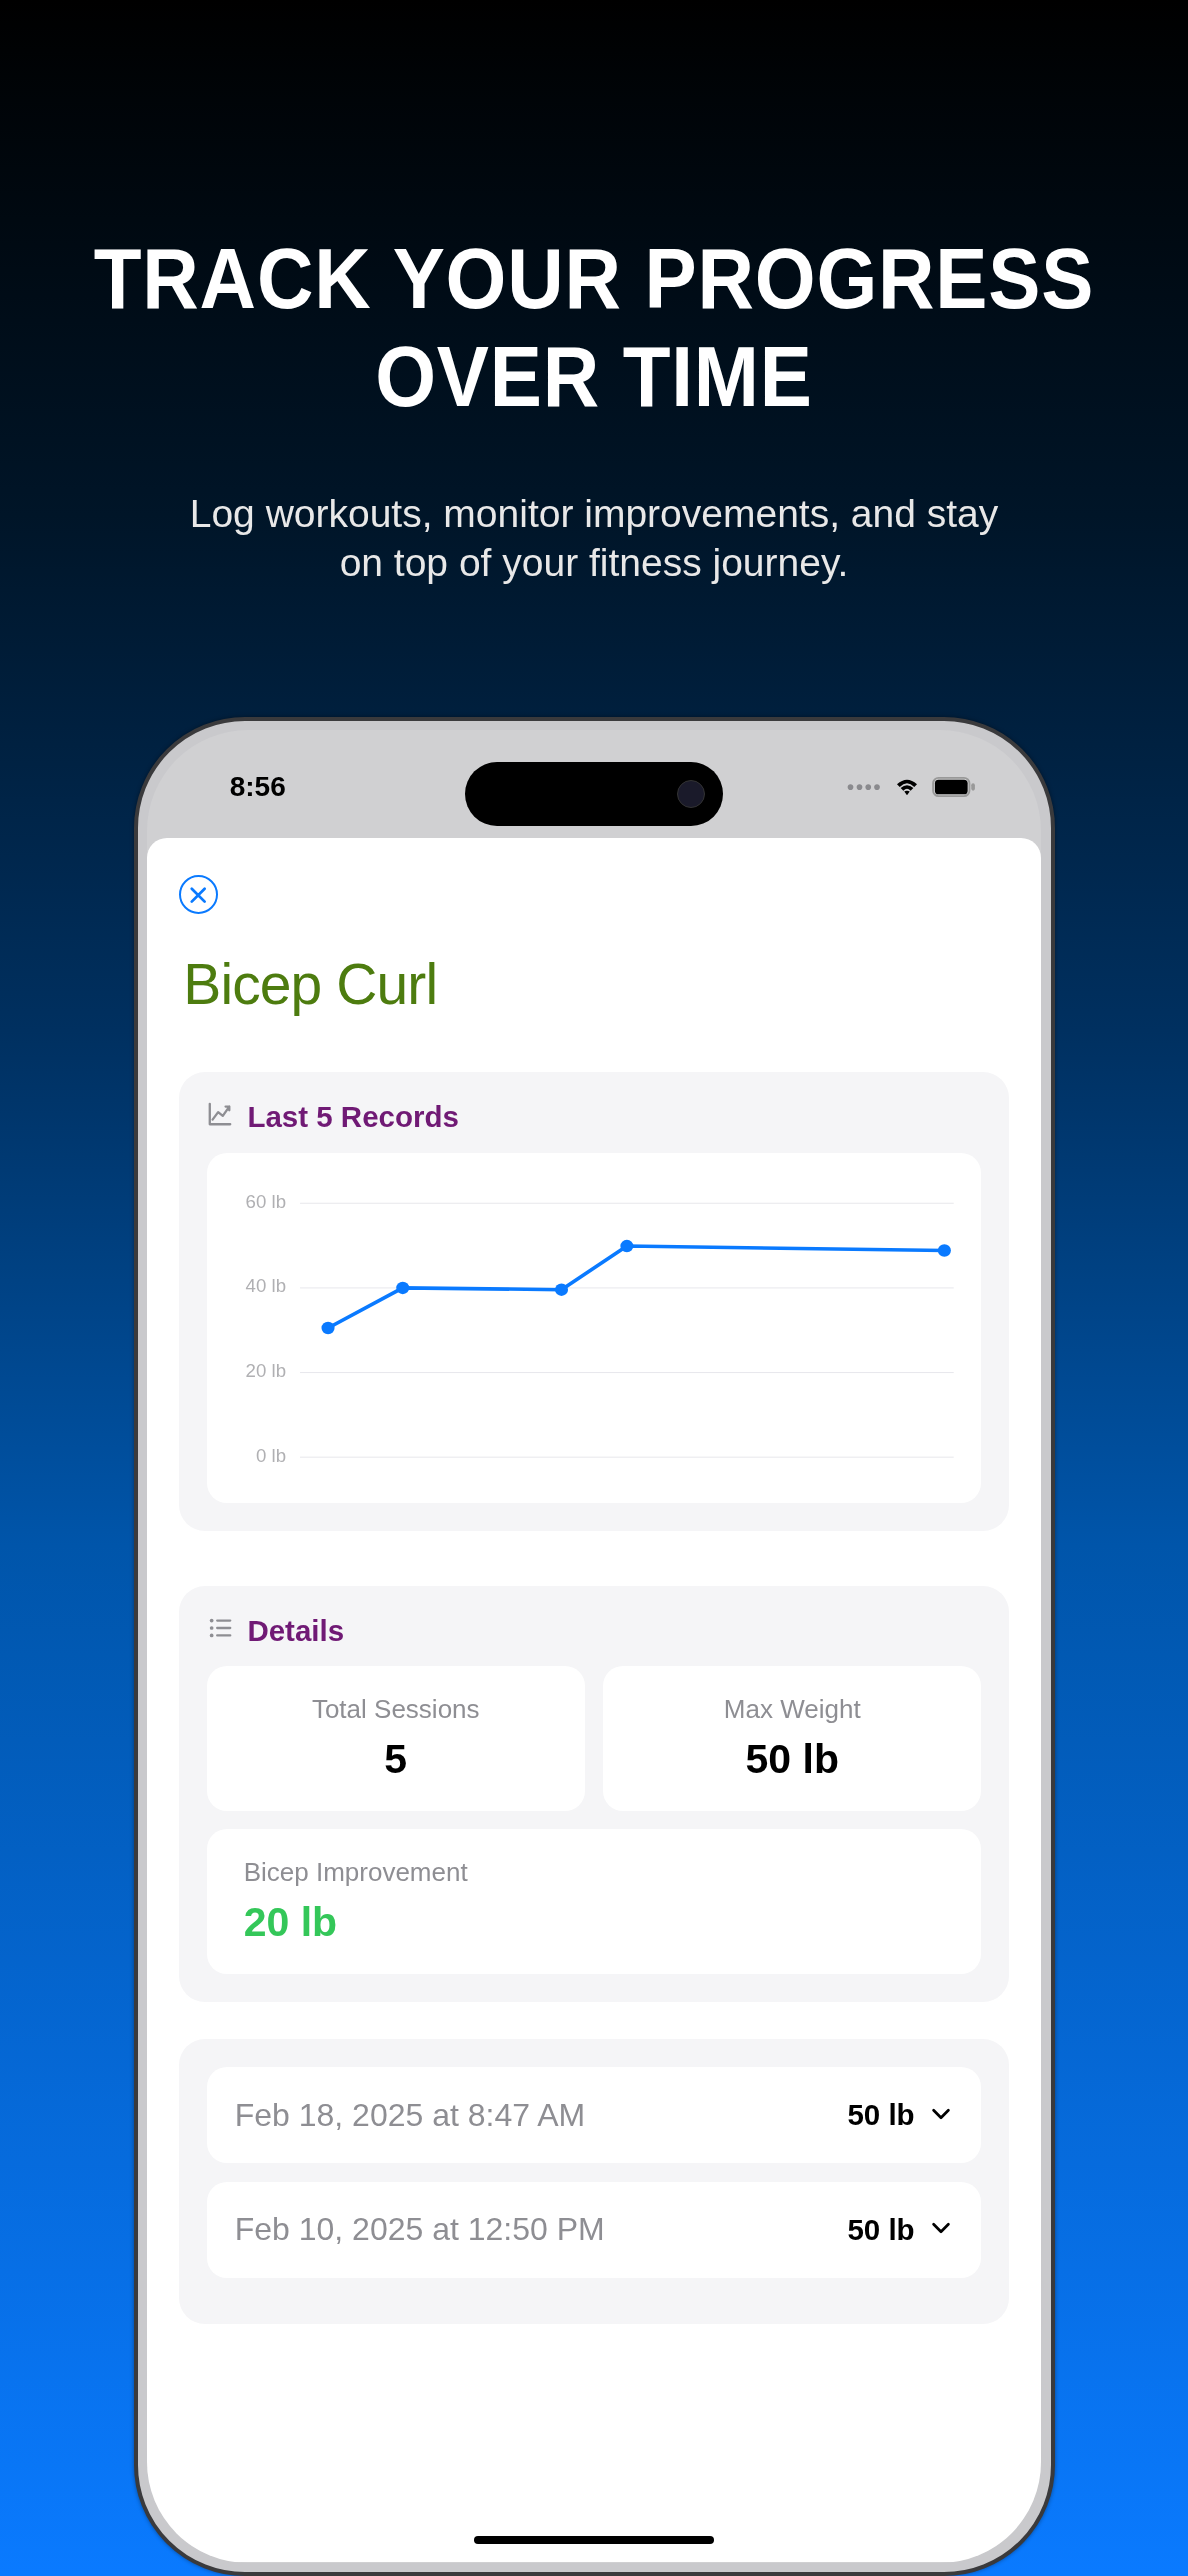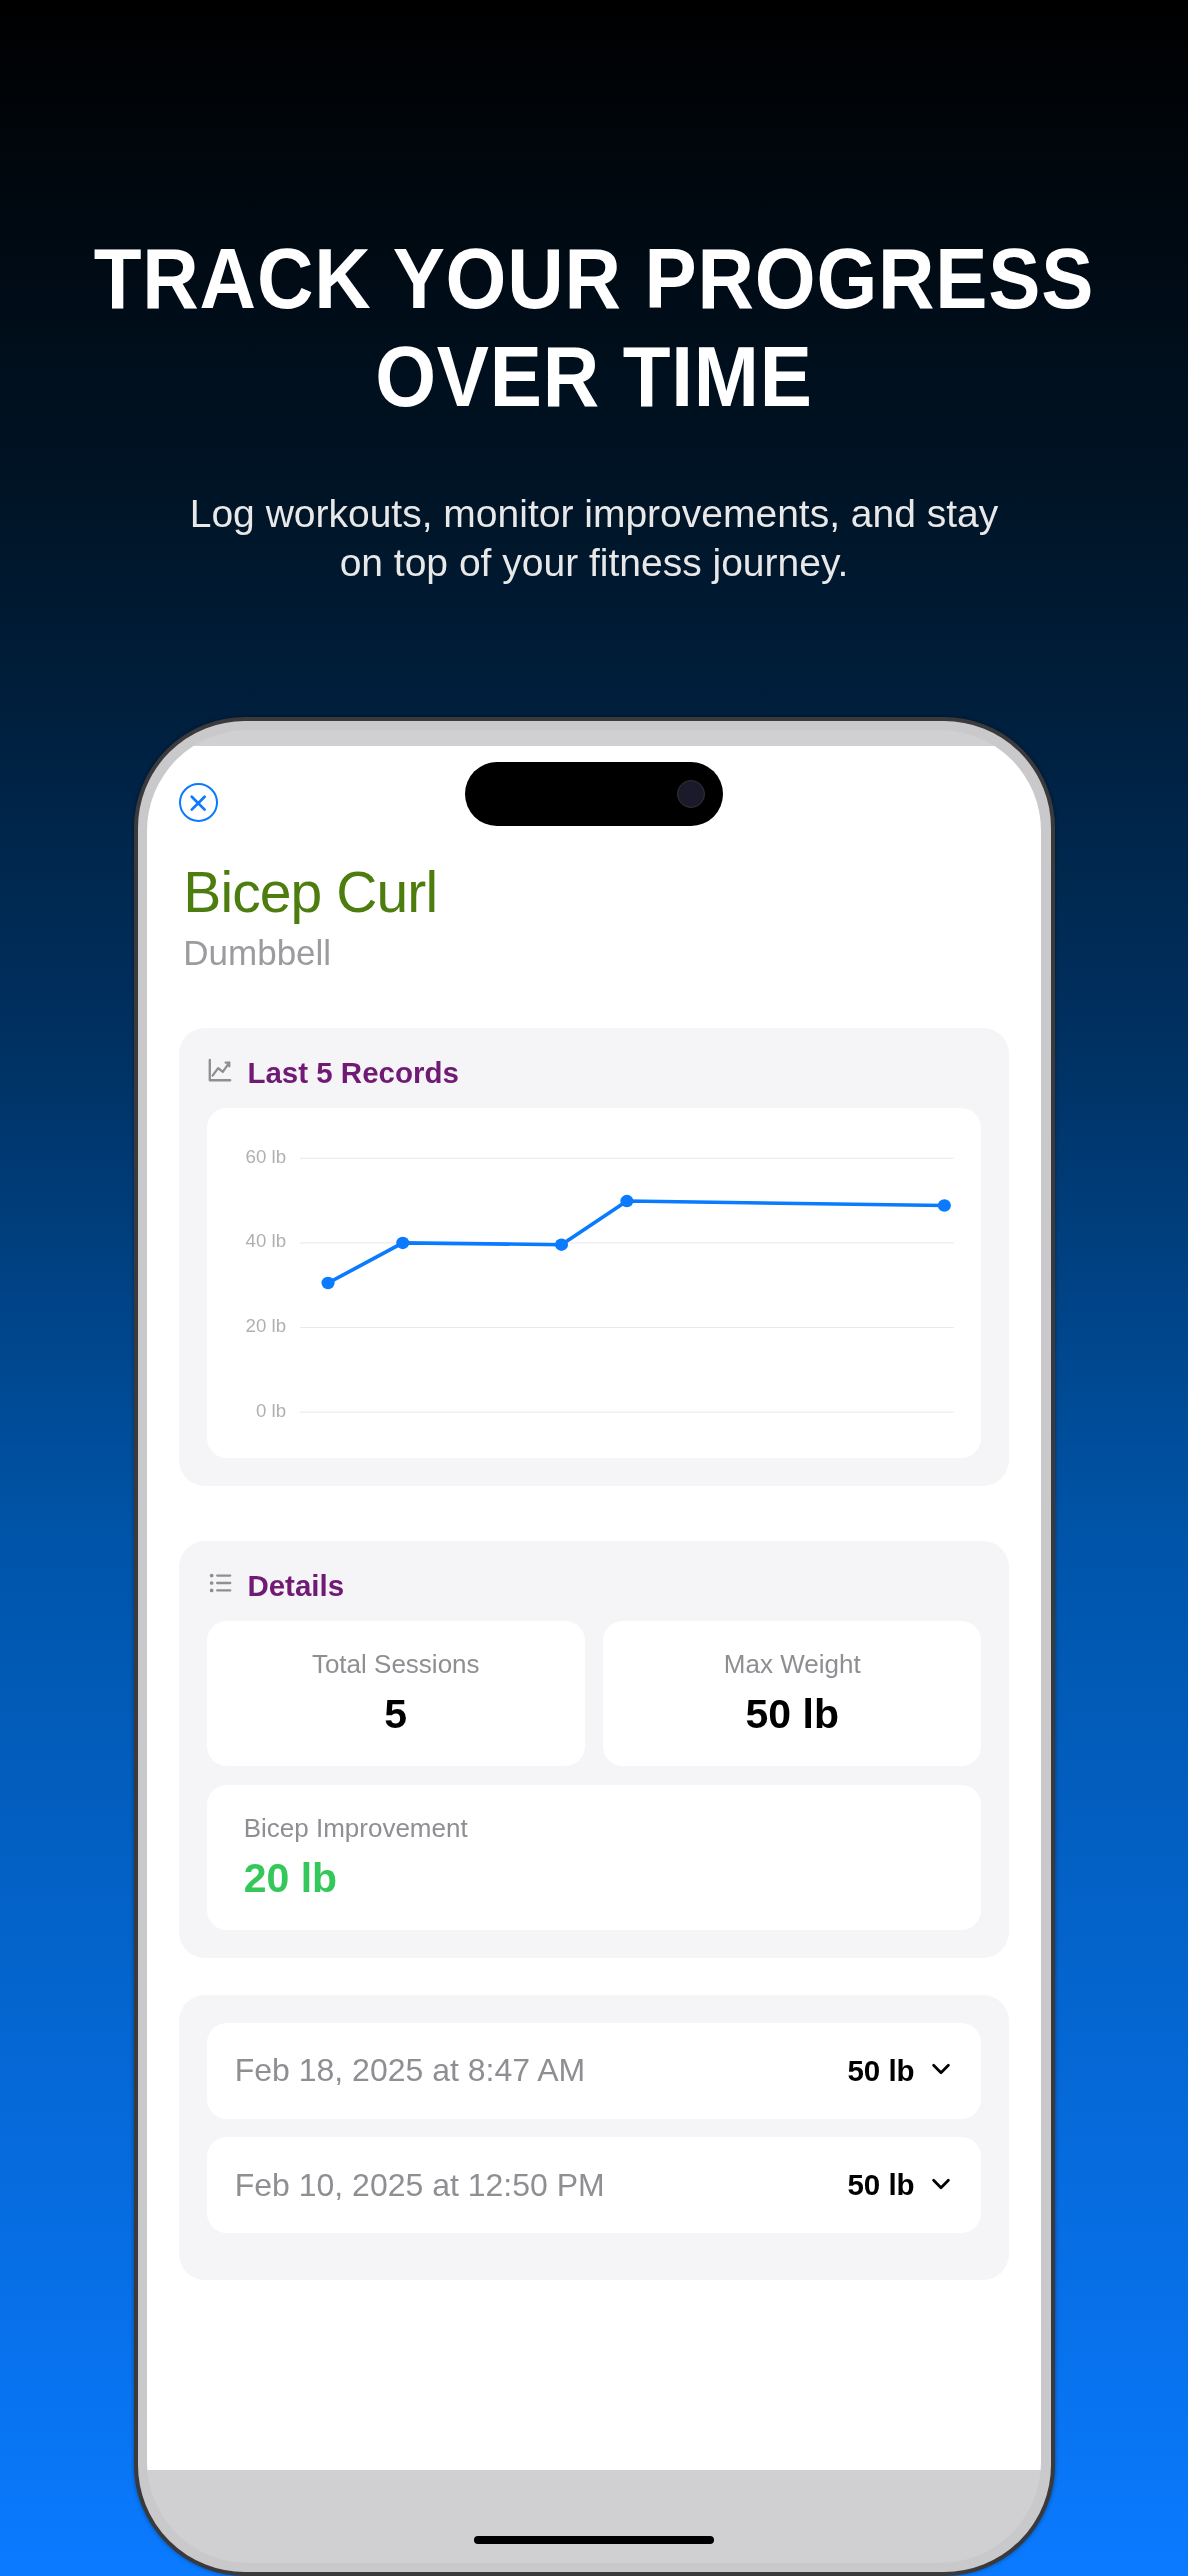--- a/index.html
+++ b/index.html
@@ -197,30 +197,47 @@
 
 <div class="headline">TRACK YOUR PROGRESS OVER TIME</div>
 <div class="subheadline">Log workouts, monitor improvements, and stay on top of your fitness journey.</div>
 
 <div class="phone">
   <div class="phone-inner">
     <div class="notch">
       <div class="notch-cam"></div>
     </div>
 
+    <div class="status-bar">
+      <div class="status-left">8:56</div>
+      <div class="status-right">
+        <span class="dots">••••</span>
+        <span class="wifi-icon">
+          <svg width="28" height="20" viewBox="0 0 30 22">
+              <path d="M15 20 L12 16 Q15 14 18 16 Z M8 12 Q15 6 22 12 L19 15 Q15 11 11 15 Z M4 8 Q15 -2 26 8 L23 11 Q15 3 7 11 Z" fill="#000"></path>
+            </svg>
+        </span>
+        <span class="battery-icon">
+          <svg width="44" height="20" viewBox="0 0 48 22">
+              <rect x="1" y="1" width="40" height="20" rx="6" fill="none" stroke="#999" stroke-width="2"></rect>
+              <rect x="3" y="3" width="36" height="16" rx="4" fill="#000"></rect>
+              <rect x="43" y="7" width="4" height="8" rx="2" fill="#999"></rect>
+            </svg>
+        </span>
+      </div>
+    </div>
 
     <div class="content-area">
       <div class="close-btn">
         <svg width="18.4" height="18.4" viewBox="0 0 20 20">
             <path d="M3 3 L17 17 M17 3 L3 17" stroke="#0a7aff" stroke-width="3" stroke-linecap="round"></path>
           </svg>
       </div>
 
       <div class="title">Bicep Curl</div>
-      <div class="subtitle">Dumbbell</div>
 
       <div class="card">
         <div class="card-header">
           <span>
             <svg width="26" height="26" viewBox="0 0 28 28">
                 <path d="M3 3 L3 25 L25 25 M6 20 L12 12 L17 16 L24 6 M20 6 L24 6 L24 10" fill="none" stroke="#8e8e93" stroke-width="2.5" stroke-linecap="round" stroke-linejoin="round"></path>
               </svg>
           </span>
           <span>Last 5 Records</span>
         </div>

